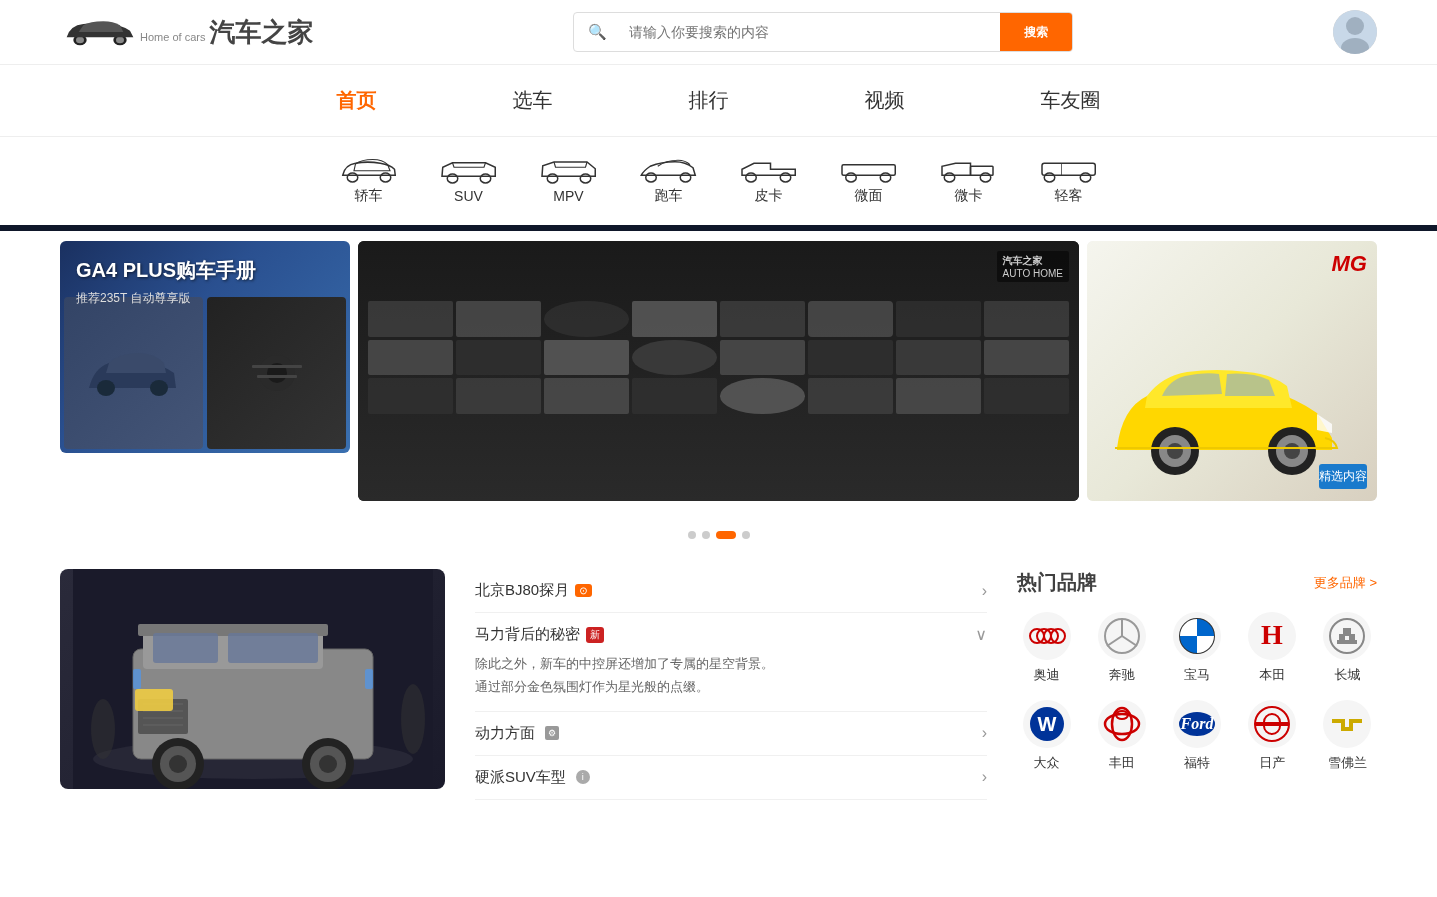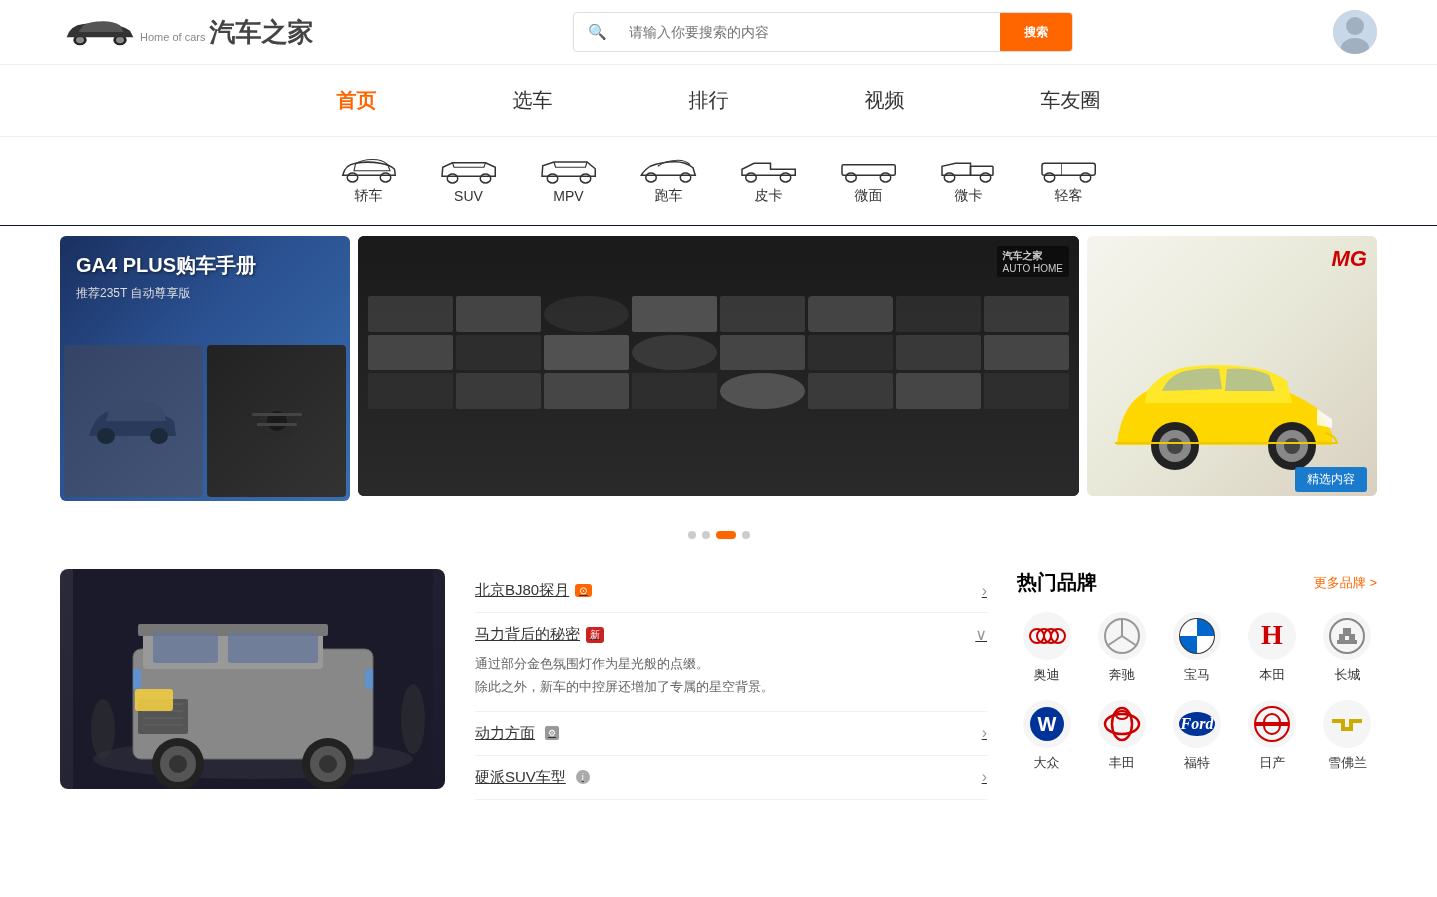--- a/index.html
+++ b/index.html
@@ -15,49 +15,49 @@
     .search-btn { background: #FF6600; color: #fff; border: none; padding: 10px 24px; font-size: 12px; cursor: pointer; font-weight: bold; }
     .user-avatar { width: 44px; height: 44px; border-radius: 50%; background: #ccc; overflow: hidden; display: flex; align-items: center; justify-content: center; }
     .user-avatar svg { width: 44px; height: 44px; }
 
     
     .nav { display: flex; justify-content: center; gap: 120px; padding: 18px 0; border-bottom: 1px solid #eee; }
     .nav-item { font-size: 20px; color: #333; cursor: pointer; padding: 4px 8px; font-weight: 500; }
     .nav-item.active { color: #FF6600; font-weight: bold; }
 
     
-    .category-bar { display: flex; justify-content: center; align-items: center; gap: 0; padding: 16px 40px; border-bottom: 1px solid #0f172a; }
+    .category-bar { display: flex; justify-content: center; align-items: center; gap: 0; padding: 16px 40px; border-bottom: 6px solid #0f172a; }
     .category-item { display: flex; flex-direction: column; align-items: center; cursor: pointer; padding: 4px 20px; gap: 4px; }
 
     
     .banner-section { display: flex; gap: 0; padding: 0 60px 20px; margin-top: 10px; }
     .banner-left { width: 290px; min-width: 290px; background: #e8f0f8; border-radius: 6px; overflow: hidden; position: relative; }
     .banner-center { flex: 1; background: #222; border-radius: 6px; overflow: hidden; position: relative; margin: 0 8px; }
     .banner-right { width: 290px; min-width: 290px; background: #f0f0f0; border-radius: 6px; overflow: hidden; position: relative; }
     .banner-dots { display: flex; justify-content: center; gap: 6px; margin-top: 10px; }
     .dot { width: 8px; height: 8px; border-radius: 50%; background: #ccc; }
     .dot.active { background: #FF6600; width: 20px; border-radius: 4px; }
 
     
     .content-section { display: flex; gap: 30px; padding: 20px 60px; }
     .content-left { width: 385px; min-width: 385px; }
     .car-image { width: 100%; height: 220px; background: linear-gradient(135deg, #2a2a3a 0%, #1a1a2a 100%); border-radius: 8px; overflow: hidden; display: flex; align-items: center; justify-content: center; }
 
     .content-middle { flex: 1; }
     .news-item { border-bottom: 1px solid #f0f0f0; padding: 12px 0; }
-    .news-title { display: flex; align-items: center; justify-content: space-between; cursor: pointer; text-decoration: underline; }
+    .news-title { display: flex; align-items: center; justify-content: space-between; cursor: pointer; }
     .news-title-text { font-size: 15px; color: #333; font-weight: 500; display: flex; align-items: center; gap: 6px; }
     .news-badge { background: #FF6600; color: #fff; font-size: 10px; padding: 1px 4px; border-radius: 3px; }
     .news-badge-red { background: #cc2222; color: #fff; font-size: 10px; padding: 1px 4px; border-radius: 3px; }
     .chevron { color: #999; font-size: 16px; }
     .news-desc { font-size: 13px; color: #666; margin-top: 8px; line-height: 1.8; }
 
     .content-right { width: 360px; min-width: 360px; }
     .hot-brands-header { display: flex; align-items: center; justify-content: space-between; margin-bottom: 16px; }
-    .hot-brands-title { font-size: 20px; font-weight: bold; color: #000000; }
+    .hot-brands-title { font-size: 20px; font-weight: bold; color: #404040; }
     .more-brands { font-size: 13px; color: #FF6600; cursor: pointer; }
     .brands-grid { display: grid; grid-template-columns: repeat(5, 1fr); gap: 16px; }
     .brand-item { display: flex; flex-direction: column; align-items: center; gap: 6px; cursor: pointer; }
     .brand-logo { width: 48px; height: 48px; border-radius: 50%; background: #f5f5f5; display: flex; align-items: center; justify-content: center; font-size: 10px; color: #666; overflow: hidden; }
     .brand-name { font-size: 13px; color: #333; }
   </style>
 </head>
 <body>
 
 <div class="header">
@@ -178,21 +178,21 @@
       <ellipse cx="62" cy="25" rx="7" ry="6" fill="none" stroke="#333" stroke-width="2"></ellipse>
       <rect x="4" y="6" width="71" height="16" rx="3" fill="none" stroke="#333" stroke-width="2"></rect>
       <line x1="30" y1="6" x2="30" y2="22" stroke="#333" stroke-width="1"></line>
     </svg>
     <span>轻客</span>
   </div>
 </div>
 
 <div class="banner-section">
 
-  <div class="banner-left" style="position:relative; height:265px;">
+  <div class="banner-left" style="position:relative; height:212px;">
     <div style="position:absolute;inset:0;background:linear-gradient(135deg,#1a3060 0%,#2a5090 40%,#3a70b0 100%);"></div>
     <div style="position:absolute;top:16px;left:16px;z-index:2;">
       <div style="font-size:20px;font-weight:bold;color:#fff;text-shadow:1px 1px 3px rgba(0,0,0,0.6);">GA4 PLUS购车手册</div>
       <div style="font-size:12px;color:#ddd;margin-top:6px;">推荐235T 自动尊享版</div>
     </div>
 
     <div style="position:absolute;bottom:0;left:0;right:0;height:160px;display:flex;gap:4px;padding:4px;">
       <div style="flex:1;background:linear-gradient(135deg,#334466,#445577);border-radius:4px;display:flex;align-items:center;justify-content:center;">
         <svg width="100" height="60" viewBox="0 0 100 60">
             <path d="M5,45 Q10,25 25,20 Q40,15 60,18 Q75,20 90,30 L92,45 Z" fill="#2a3a5a"></path>
@@ -269,21 +269,21 @@
           <circle cx="185" cy="93" r="24" fill="#222"></circle>
           <circle cx="185" cy="93" r="16" fill="#888"></circle>
           <circle cx="185" cy="93" r="8" fill="#444"></circle>
 
           <path d="M210,56 L225,66 L225,75 L210,72 Z" fill="#fff" opacity="0.8"></path>
 
           <path d="M218,80 Q228,82 230,90 L8,90" fill="none" stroke="#EEC800" stroke-width="2"></path>
         </svg>
       </div>
     </div>
-    <div style="position:absolute;bottom:4px;right:10px;background:#1a7acc;color:#fff;padding:4px 12px;font-size:12px;border-radius:3px;">精选内容</div>
+    <div style="position:absolute;bottom:12px;right:10px;background:#1a7acc;color:#fff;padding:4px 0;font-size:12px;border-radius:3px;">精选内容</div>
   </div>
 </div>
 
 <div class="banner-dots" style="margin-bottom:10px;">
   <div class="dot"></div>
   <div class="dot"></div>
   <div class="dot active"></div>
   <div class="dot"></div>
 </div>
 
@@ -342,22 +342,22 @@
 
     <div class="news-item">
       <div class="news-title">
         <span class="news-title-text">
           <span>马力背后的秘密</span>
           <span class="news-badge-red">新</span>
         </span>
         <span style="color:#999;font-size:16px;">∨</span>
       </div>
       <div class="news-desc">
+        <div>除此之外，新车的中控屏还增加了专属的星空背景。</div>
         <div>通过部分金色氛围灯作为星光般的点缀。</div>
-        <div>除此之外，新车的中控屏还增加了专属的星空背景。</div>
       </div>
     </div>
 
     <div class="news-item">
       <div class="news-title">
         <span class="news-title-text">
           <span>动力方面</span>
           <span style="display:inline-block;width:14px;height:14px;background:#999;border-radius:2px;font-size:9px;color:#fff;text-align:center;line-height:14px;margin-left:4px;">⚙</span>
         </span>
         <span class="chevron">›</span>

